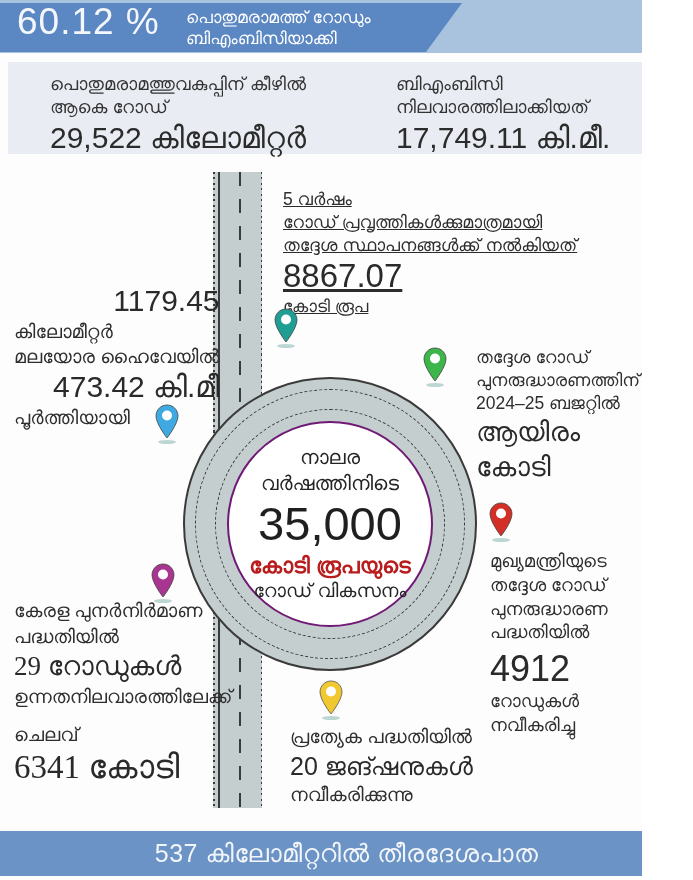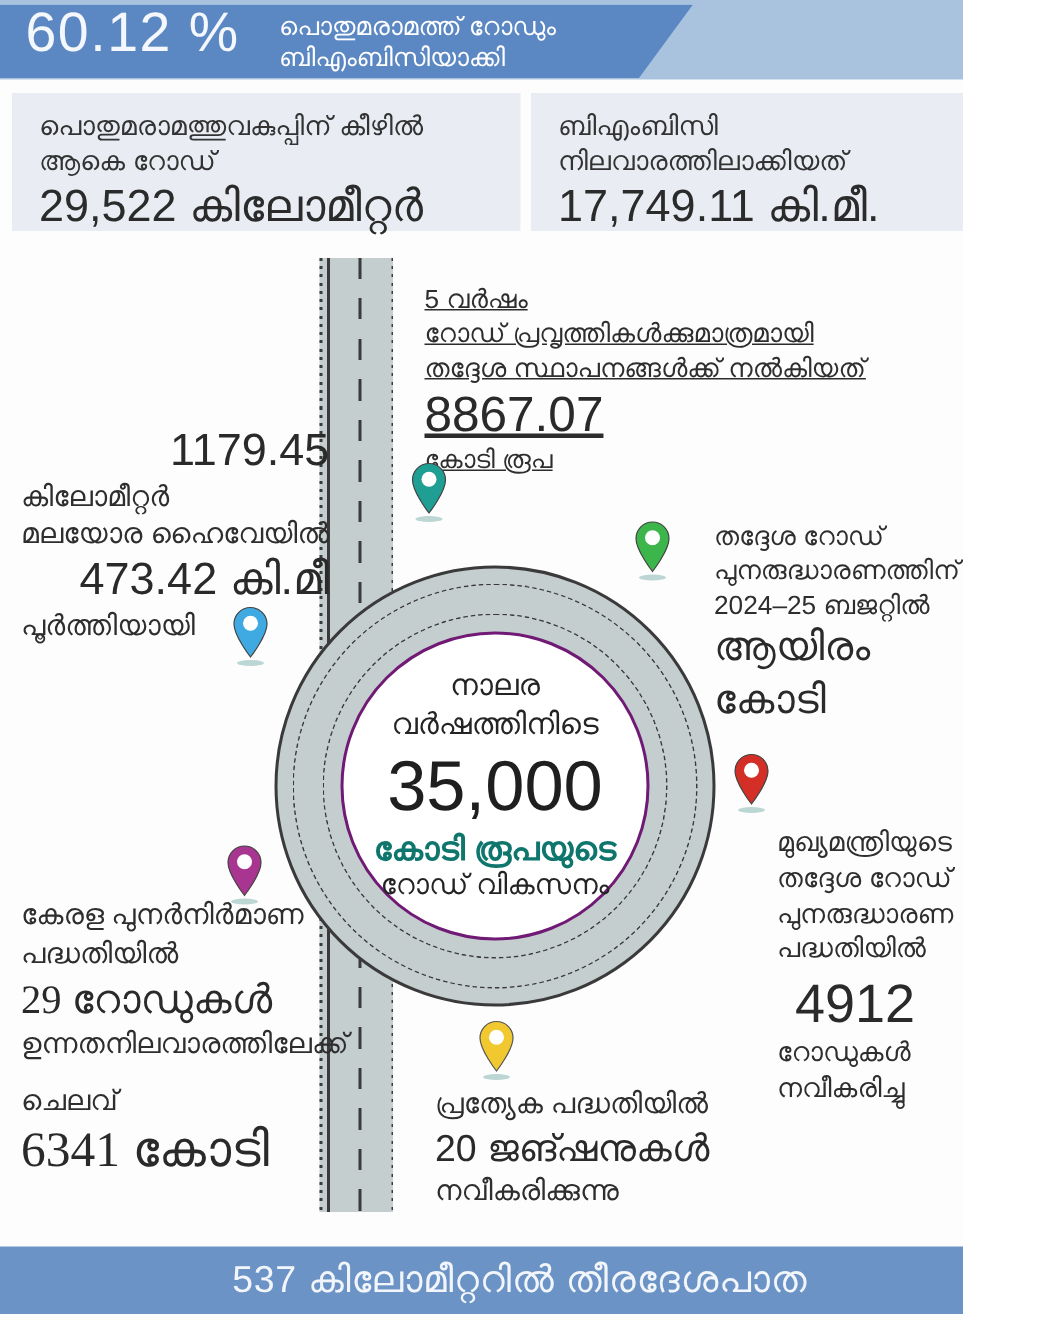--- a/index.html
+++ b/index.html
@@ -15,21 +15,21 @@
     position:absolute;left:0;top:3px;width:470px;height:49px;background:#5b87c3;
     clip-path:polygon(0 0,462px 0,426px 100%,0 100%);
   }
   .header-percent{
     position:absolute;left:17px;top:1px;font-size:37px;color:#f4f7fb;letter-spacing:1px;
   }
   .header-title{
     position:absolute;left:186px;top:7px;font-size:17px;line-height:1.25;color:#ffffff;font-weight:500;
   }
   
-  .statbox{position:absolute;top:62px;height:92px;background:#e9edf3;}
+  .statbox{position:absolute;top:62px;height:92px;background:#e9edf3;padding-left:24px;}
   .statbox.left{left:8px;width:339px;}
   .statbox.right{left:354px;width:333px;}
   .statbox .inner{padding:11px 0 0 18px;}
   .statbox .lbl{font-size:18px;line-height:1.3;font-weight:500;color:#333;}
   .statbox .val{font-size:30px;color:#2b2b2b;margin-top:1px;}
   
   .road{
     position:absolute;left:213px;top:172px;width:49px;height:636px;background:#c5cecf;
   }
   .road .edge{position:absolute;top:0;bottom:0;width:1.5px;
@@ -47,37 +47,37 @@
   .ring .dashc{position:absolute;border-radius:50%;border:1.5px dashed #3a3a3a;box-sizing:border-box;}
   .ring .dashc.outer{left:10px;top:10px;right:10px;bottom:10px;}
   .ring .dashc.innerd{left:30px;top:30px;right:30px;bottom:30px;}
   .ring .core{
     position:absolute;left:42px;top:42px;width:206px;height:206px;border-radius:50%;
     background:#ffffff;border:2px solid #701a75;box-sizing:border-box;
     display:flex;flex-direction:column;align-items:center;justify-content:center;text-align:center;
   }
   .core .s1{font-size:20px;font-weight:500;line-height:1.3;color:#242424;}
   .core .amt{font-size:47px;color:#1f1f1f;line-height:1.1;margin:2px 0 2px 0;}
-  .core .s2{font-size:22px;font-weight:600;color:#0f766e;line-height:1.25;}
+  .core .s2{font-size:22px;font-weight:600;color:#b91c1c;line-height:1.25;}
   .core .s3{font-size:19px;font-weight:500;color:#242424;line-height:1.3;}
   
   .tb{position:absolute;}
   .tb .t{font-size:17.5px;line-height:1.32;font-weight:500;color:#2e2e2e;}
   .tb .big{color:#2a2a2a;}
   .tb1{left:283px;top:188px;text-decoration:underline;}
   .tb1 .big{font-size:33px;line-height:1.15;}
   .tb1 .unit{font-size:17px;font-weight:500;margin-top:1px;}
   .tb2{left:14px;top:283px;}
   .tb2 .big{font-size:30px;line-height:1.2;text-align:right;}
   .tb2 .t{font-size:19px;}
   .tb3{left:476px;top:346px;}
   .tb3 .big{font-size:27px;line-height:1.3;margin-top:2px;font-family:Liberation Mono, monospace;}
-  .tb4{left:518px;top:550px;}
+  .tb4{left:490px;top:550px;}
   .tb4 .t{font-size:18px;}
-  .tb4 .big{font-size:36px;line-height:1.15;margin:3px 0 1px 12px;}
+  .tb4 .big{font-size:36px;line-height:1.15;margin:3px 0 1px 0;}
   .tb5{left:14px;top:598px;font-family:Liberation Serif, serif;}
   .tb5 .t{font-size:19px;line-height:1.38;}
   .tb5 .mid{font-size:27px;line-height:1.25;color:#2a2a2a;}
   .tb5 .gap{height:12px;}
   .tb5 .big{font-size:33px;line-height:1.15;}
   .tb6{left:290px;top:724px;}
   .tb6 .t{font-size:19px;line-height:1.35;}
   .tb6 .mid{font-size:25px;line-height:1.3;color:#2a2a2a;}
   
   .pin{position:absolute;width:26px;height:41px;}

